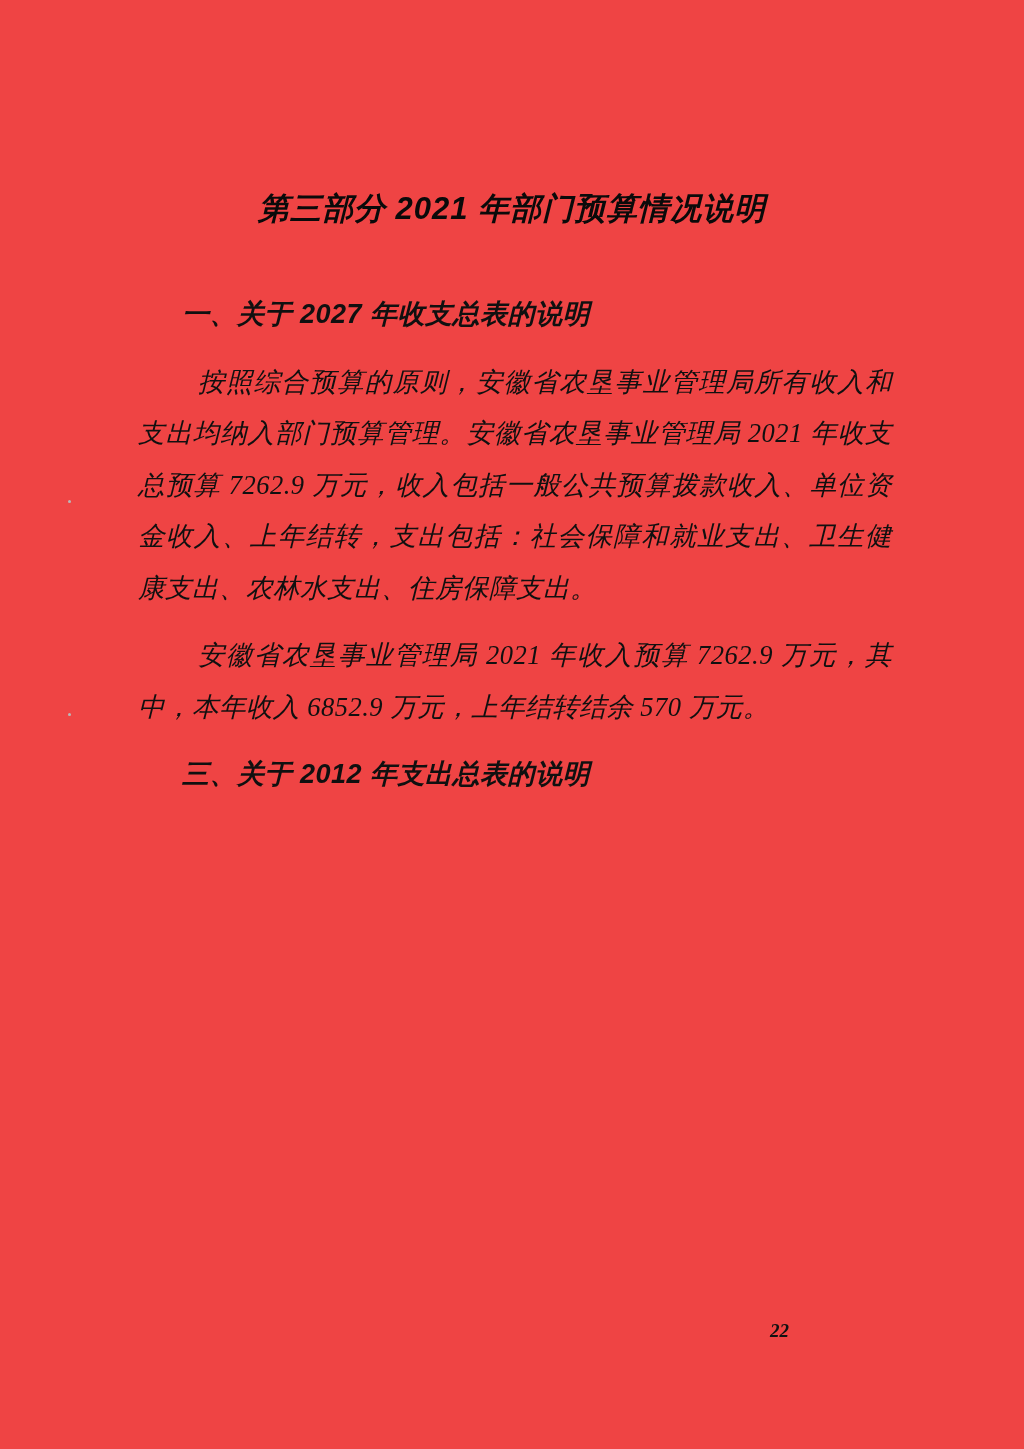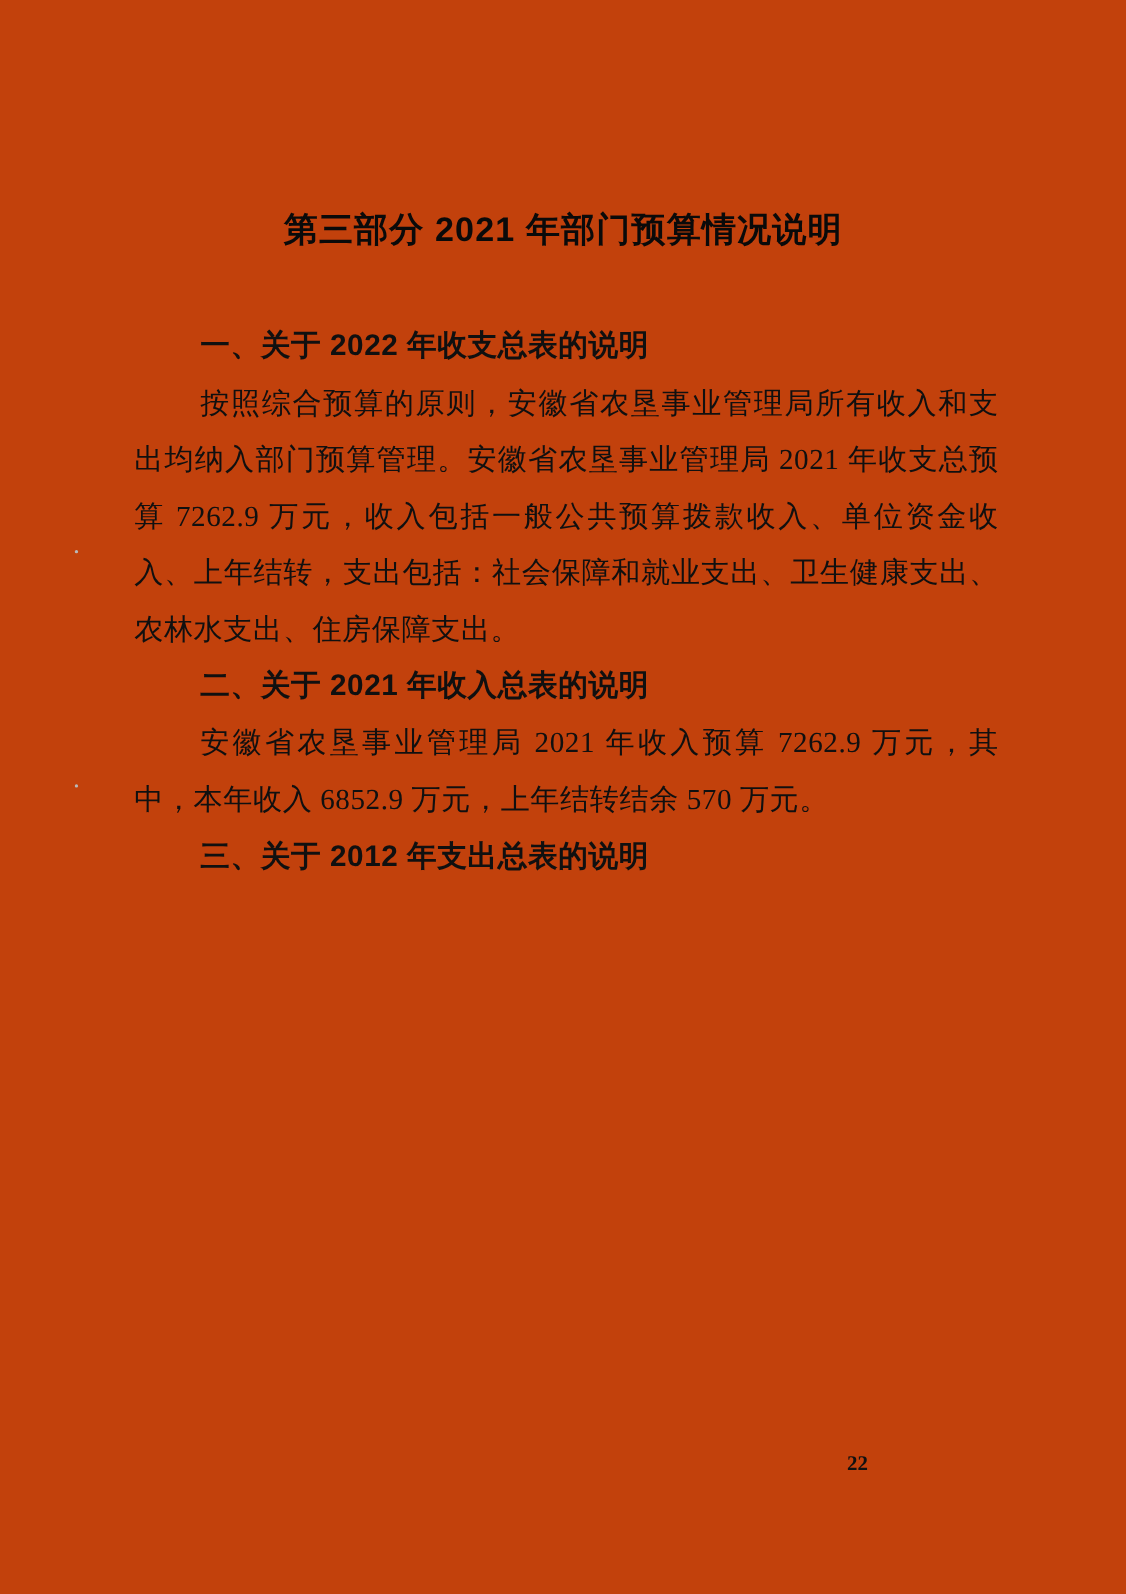--- a/index.html
+++ b/index.html
@@ -4,23 +4,24 @@
 <style>
   html, body {
     margin: 0;
     padding: 0;
     background: #ffffff;
   }
   .page {
     position: relative;
     width: 1024px;
     height: 1449px;
-    background: #c2410c;
+    background: #ef4444;
     overflow: hidden;
     color: #0d0d0d;
+    font-style: italic;
   }
   .doc-title {
     margin: 0;
     padding-top: 188px;
     text-align: center;
     font-family: "Liberation Sans", "DejaVu Sans", sans-serif;
     font-weight: bold;
     font-size: 31px;
     line-height: 42px;
     letter-spacing: 1px;
@@ -39,21 +40,21 @@
   .sec-heading {
     margin: 0;
     font-family: "Liberation Sans", "DejaVu Sans", sans-serif;
     font-weight: bold;
     font-size: 27px;
     text-indent: 60px;
     letter-spacing: 0.5px;
     white-space: nowrap;
   }
   .sec-para {
-    margin: 0;
+    margin: 16px;
     text-indent: 60px;
     text-align: justify;
     letter-spacing: 0.5px;
   }
   .page-number {
     position: absolute;
     left: 770px;
     top: 1320px;
     font-family: "Liberation Serif", "DejaVu Serif", serif;
     font-weight: bold;
@@ -73,25 +74,24 @@
 </style>
 </head>
 <body>
 
 <div class="page">
 
   <h1 class="doc-title">第三部分 2021 年部门预算情况说明</h1>
 
   <div class="doc-body">
 
-    <h2 class="sec-heading">一、关于 2022 年收支总表的说明</h2>
+    <h2 class="sec-heading">一、关于 2027 年收支总表的说明</h2>
 
     <p class="sec-para">按照综合预算的原则，安徽省农垦事业管理局所有收入和支出均纳入部门预算管理。安徽省农垦事业管理局 2021 年收支总预算 7262.9 万元，收入包括一般公共预算拨款收入、单位资金收入、上年结转，支出包括：社会保障和就业支出、卫生健康支出、农林水支出、住房保障支出。</p>
 
-    <h2 class="sec-heading">二、关于 2021 年收入总表的说明</h2>
 
     <p class="sec-para">安徽省农垦事业管理局 2021 年收入预算 7262.9 万元，其中，本年收入 6852.9 万元，上年结转结余 570 万元。</p>
 
 
 
     <h2 class="sec-heading">三、关于 2012 年支出总表的说明</h2>
 
   </div>
 
   <div class="page-number">22</div>

